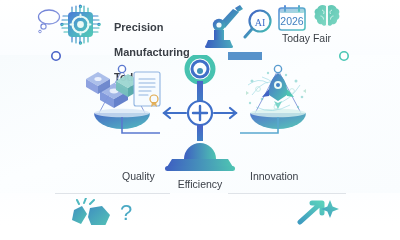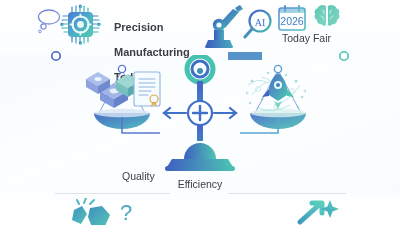--- a/index.html
+++ b/index.html
@@ -327,20 +327,21 @@
     <rect x="197" y="70" width="6" height="16" fill="url(#gStem)"></rect>
 
     <g>
       <path d="M184 104 a16 16 0 0 1 32 0 Z" fill="url(#gFoot)"></path>
       <path d="M172 104 h56 l5 8 H167 Z" fill="url(#gFoot)"></path>
       <rect x="165" y="111" width="70" height="5" rx="2.5" fill="url(#gFoot)"></rect>
     </g>
   </svg>
 
   <span class="lbl lbl-quality">Quality</span>
+  <span class="lbl lbl-innovation">Innovation</span>
 
   <div class="divider divider-l"></div>
   <span class="lbl lbl-efficiency">Efficiency</span>
   <div class="divider divider-r"></div>
 
   <svg class="bot-icons-l" width="80" height="28" viewBox="0 0 80 28">
     <defs>
       <linearGradient id="gF1" x1="0" y1="0" x2="1" y2="1">
         <stop offset="0%" stop-color="#3f8fc0"></stop>
           <stop offset="100%" stop-color="#55c4b6"></stop>

